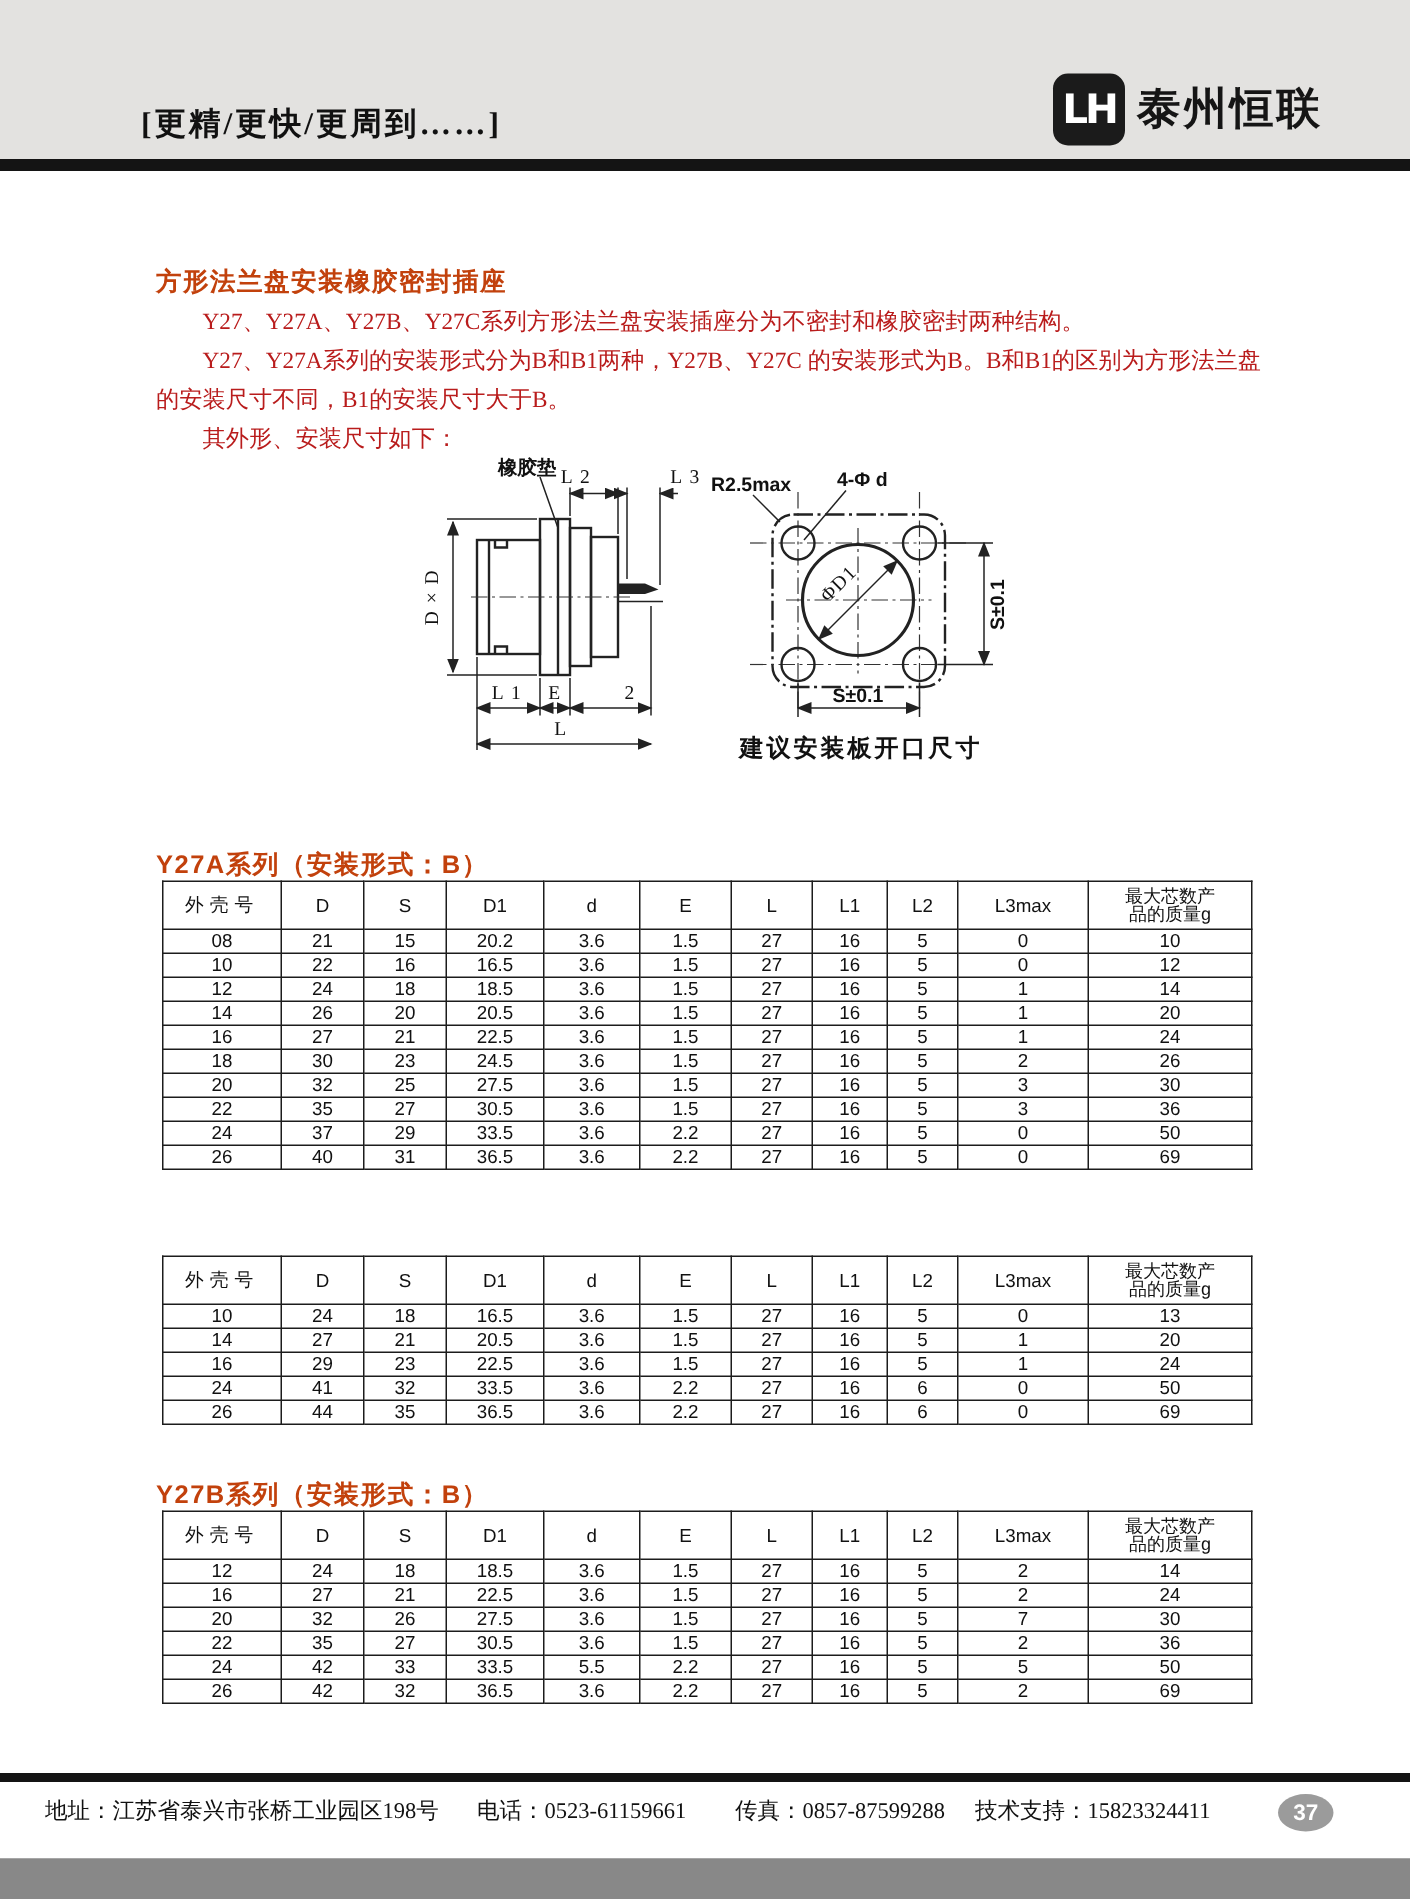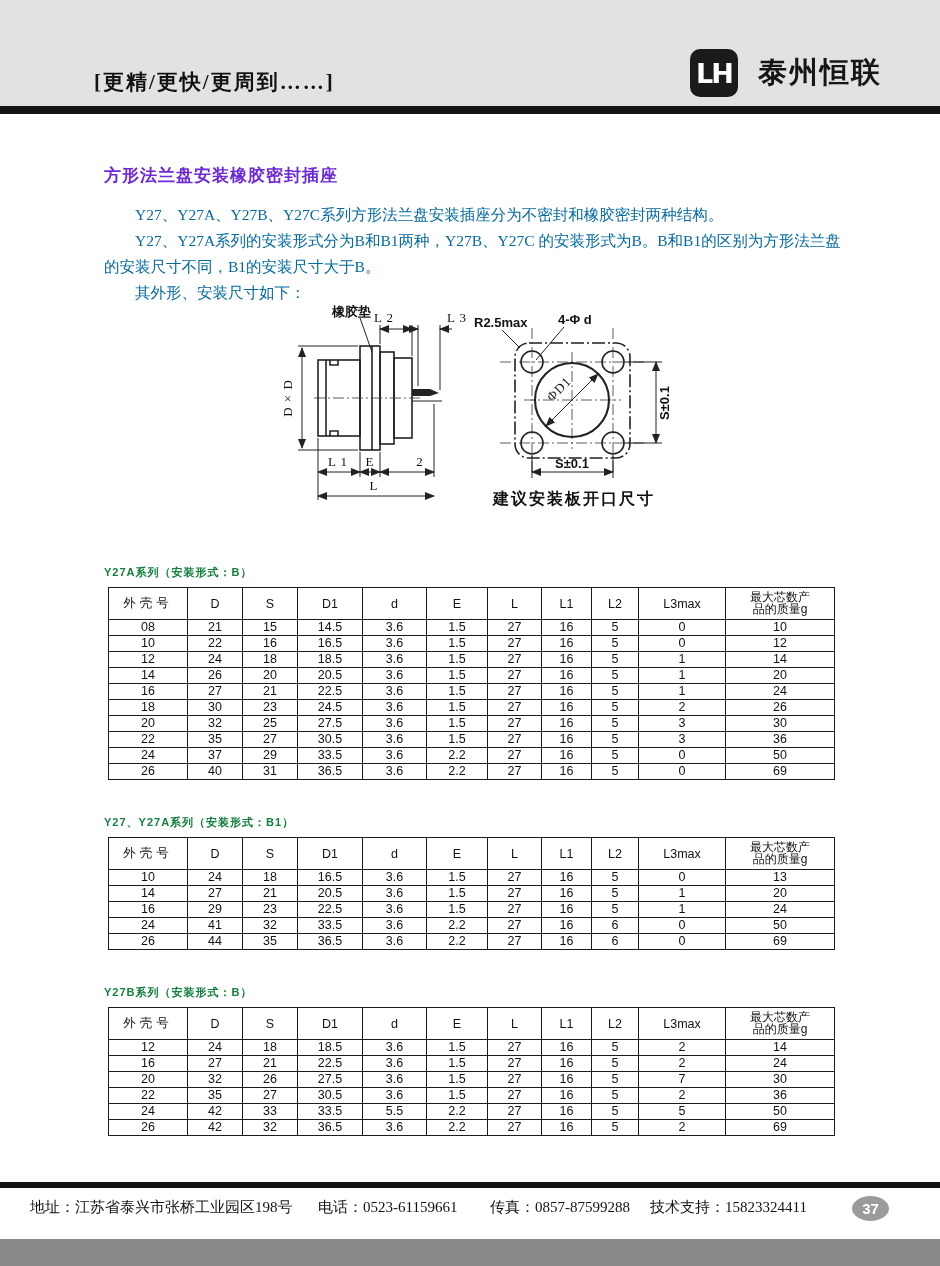--- a/index.html
+++ b/index.html
@@ -8,57 +8,57 @@
     position:relative; width:940px; height:1239px; margin:0 auto;
     background:#ffffff; overflow:hidden;
     font-family:"Liberation Serif","DejaVu Serif",serif; color:#1a1a1a;padding-left:24px;
   }
   
   .header { position:absolute; left:0; top:0; width:940px; height:106px; background:#e3e2e0; }
   .slogan {
     position:absolute; left:94px; top:68px; font-size:21px; font-weight:bold;
     letter-spacing:2px; color:#111; font-family:"Liberation Serif",serif;
   }
-  .brand { position:absolute; right:58px; top:48px; height:50px; display:flex; align-items:center; gap:20px;text-align:right; }
+  .brand { position:absolute; right:58px; top:48px; height:50px; display:flex; align-items:center; gap:8px;text-align:right; }
   .logo-mark {
     width:48px; height:48px; background:#1b1b1b; border-radius:10px;
     color:#fff; font-family:"DejaVu Sans",sans-serif; font-weight:bold; font-size:27px;
     display:flex; align-items:center; justify-content:center; letter-spacing:-2px;
   }
   .brand-name {
     font-size:29px; font-weight:bold; color:#151515; letter-spacing:2px;
     font-family:"Liberation Sans","DejaVu Sans",sans-serif;
   }
   .rule-top { position:absolute; left:0; top:106px; width:940px; height:8px; background:#141414; }
   .rule-bottom { position:absolute; left:0; top:1182px; width:940px; height:6px; background:#141414; }
 
   
   .doc-title {
-    position:absolute; left:104px; top:164px; font-size:17px; font-weight:bold;
-    letter-spacing:1px; font-family:Liberation Serif, serif; color:#6d28d9;
-  }
-  .intro { position:absolute; left:104px; top:202px; width:742px; font-size:15.5px; line-height:26px; color:#0369a1; }
+    position:absolute; left:104px; top:176px; font-size:17px; font-weight:bold;
+    letter-spacing:1px; font-family:Liberation Serif, serif; color:#c2410c;
+  }
+  .intro { position:absolute; left:104px; top:202px; width:742px; font-size:15.5px; line-height:26px; color:#b91c1c; }
   .intro p { text-indent:2em; }
 
   
   .diagram-wrap { position:absolute; left:0; top:0; }
   svg text { fill:#111; }
   .dim-t  { font-family:"Liberation Serif",serif; font-size:13px; letter-spacing:1px; }
   .dim-b  { font-family:"Liberation Sans",sans-serif; font-weight:bold; font-size:13px; }
   .cjk-s  { font-family:"Liberation Sans",sans-serif; font-weight:bold; font-size:13px; }
   .cjk-cap{ font-family:"Liberation Sans",sans-serif; font-weight:bold; font-size:16px; letter-spacing:2px; }
   .oline  { stroke:#222; stroke-width:1.6; fill:none; }
   .oline2 { stroke:#222; stroke-width:2.1; fill:none; }
   .dline  { stroke:#222; stroke-width:1; fill:none; }
   .cline  { stroke:#333; stroke-width:0.8; fill:none; stroke-dasharray:11 3 2 3; }
 
   
   .tbl-title {
-    position:absolute; left:104px; font-size:11px; font-weight:bold; letter-spacing:1px;
-    font-family:"Liberation Sans",sans-serif; color:#15803d;
+    position:absolute; left:104px; font-size:17px; font-weight:bold; letter-spacing:1px;
+    font-family:"Liberation Sans",sans-serif; color:#c2410c;
   }
   table.spec {
     position:absolute; left:108px; width:726px; border-collapse:collapse; table-layout:fixed;
     font-family:"Liberation Sans","DejaVu Sans",sans-serif; color:#111;
   }
   table.spec th, table.spec td { border:1px solid #1c1c1c; text-align:center; font-weight:normal; }
   table.spec th { height:32px; font-size:12.5px; }
   table.spec td { height:16px; font-size:12.5px; line-height:15px; padding:0; }
   table.spec th.first-hdr { letter-spacing:4px;margin-left:16px; }
   .wrap-hdr { display:inline-block; width:60px; font-size:12px; line-height:12px; }
@@ -217,21 +217,21 @@
           <th>L2</th>
           <th>L3max</th>
           <th><span class="wrap-hdr">最大芯数产品的质量g</span></th>
         </tr>
       </thead>
       <tbody>
         <tr>
           <td>08</td>
           <td>21</td>
           <td>15</td>
-          <td>14.5</td>
+          <td>20.2</td>
           <td>3.6</td>
           <td>1.5</td>
           <td>27</td>
           <td>16</td>
           <td>5</td>
           <td>0</td>
           <td>10</td>
         </tr>
         <tr>
           <td>10</td>
@@ -346,21 +346,20 @@
           <td>2.2</td>
           <td>27</td>
           <td>16</td>
           <td>5</td>
           <td>0</td>
           <td>69</td>
         </tr>
       </tbody>
     </table>
 
-  <div class="tbl-title" style="top:815px;">Y27、Y27A系列（安装形式：B1）</div>
   <table class="spec" style="top:837px;">
     <colgroup>
         <col class="c0">
         <col class="c1">
         <col class="c2">
         <col class="c3">
         <col class="c4">
         <col class="c5">
         <col class="c6">
         <col class="c7">

